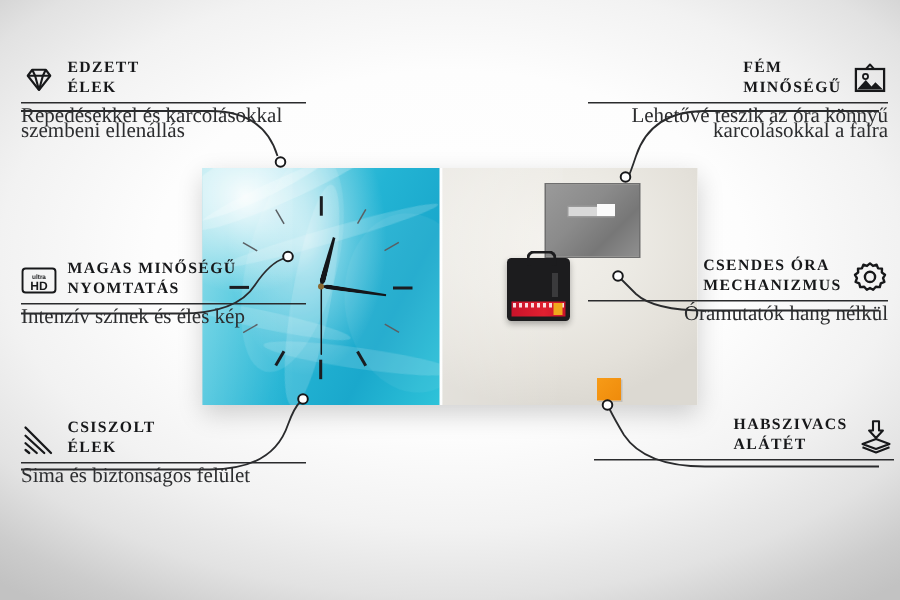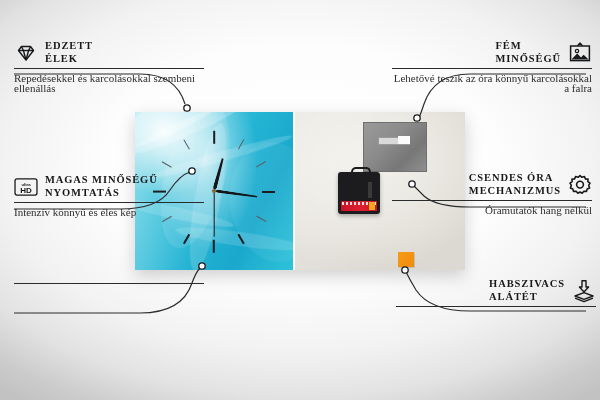--- a/index.html
+++ b/index.html
@@ -57,21 +57,21 @@
   .feat{position:absolute;width:190px;}
   .feat .head{display:flex;align-items:center;gap:7px;}
   .feat.right .head{justify-content:flex-end;}
   .feat .titles{display:flex;flex-direction:column;}
   .feat .t1,.feat .t2{
     font-size:10.5px;letter-spacing:.9px;color:#17181a;line-height:12.5px;
     font-family:"Liberation Serif", serif;font-weight:700;white-space:nowrap;
   }
   .feat.right .t1,.feat.right .t2{text-align:left;}
   .feat .rule{height:1px;background:#2a2b2d;margin:3px 0 4px;}
-  .feat .desc{font-size:11px;line-height:10.4px;color:#2c2d2f;font-family:"Liberation Serif", serif;}
+  .feat .desc{font-size:14px;line-height:10.4px;color:#2c2d2f;font-family:"Liberation Serif", serif;}
   .feat.right .desc{text-align:right;}
   .ic{width:24px;height:24px;flex:0 0 24px;display:block;}
   
   #f-glass{left:14px;top:40px;}
   #f-print{left:14px;top:174px;}
   #f-edge{left:14px;top:280px;}
   #f-handle{right:8px;top:40px;}
   #f-mech{right:8px;top:172px;}
   #f-foam{right:4px;top:278px;}
   .feat.right{position:absolute;width:200px;}
@@ -185,25 +185,40 @@
         <rect x="1.2" y="2.6" width="25.6" height="18.8" rx="2.4" fill="none" stroke="#17181a" stroke-width="1.5"></rect>
         <text x="14" y="10.6" text-anchor="middle" font-family="Liberation Sans, sans-serif" font-size="5" font-weight="bold" fill="#17181a">ultra</text>
         <text x="14" y="19.2" text-anchor="middle" font-family="Liberation Sans, sans-serif" font-size="9.4" font-weight="bold" fill="#17181a">HD</text>
       </svg>
       <div class="titles">
         <span class="t1">MAGAS MINŐSÉGŰ</span>
         <span class="t2">NYOMTATÁS</span>
       </div>
     </div>
     <div class="rule"></div>
-    <div class="desc">Intenzív könnyű és éles kép</div>
+    <div class="desc">Intenzív színek és éles kép</div>
   </div>
 
   <div class="feat" id="f-edge">
-    <div class="rule"></div>
+    <div class="head">
+      <svg class="ic" viewBox="0 0 24 24">
+        <g stroke="#17181a" stroke-width="1.5" stroke-linecap="round">
+          <path d="M3 4 L20 21"></path>
+          <path d="M3 9.5 L15.5 21"></path>
+          <path d="M3 14.5 L10.5 21"></path>
+          <path d="M3 19 L5.5 21"></path>
+        </g>
+      </svg>
+      <div class="titles">
+        <span class="t1">CSISZOLT</span>
+        <span class="t2">ÉLEK</span>
+      </div>
+    </div>
+    <div class="rule"></div>
+    <div class="desc">Sima és biztonságos felület</div>
   </div>
 
   <div class="feat right" id="f-handle">
     <div class="head">
       <div class="titles">
         <span class="t1">FÉM</span>
         <span class="t2">MINŐSÉGŰ</span>
       </div>
       <svg class="ic" viewBox="0 0 24 24">
         <path d="M9.5 4.8 L12 2 L14.5 4.8" fill="none" stroke="#17181a" stroke-width="1.3" stroke-linejoin="round"></path>

